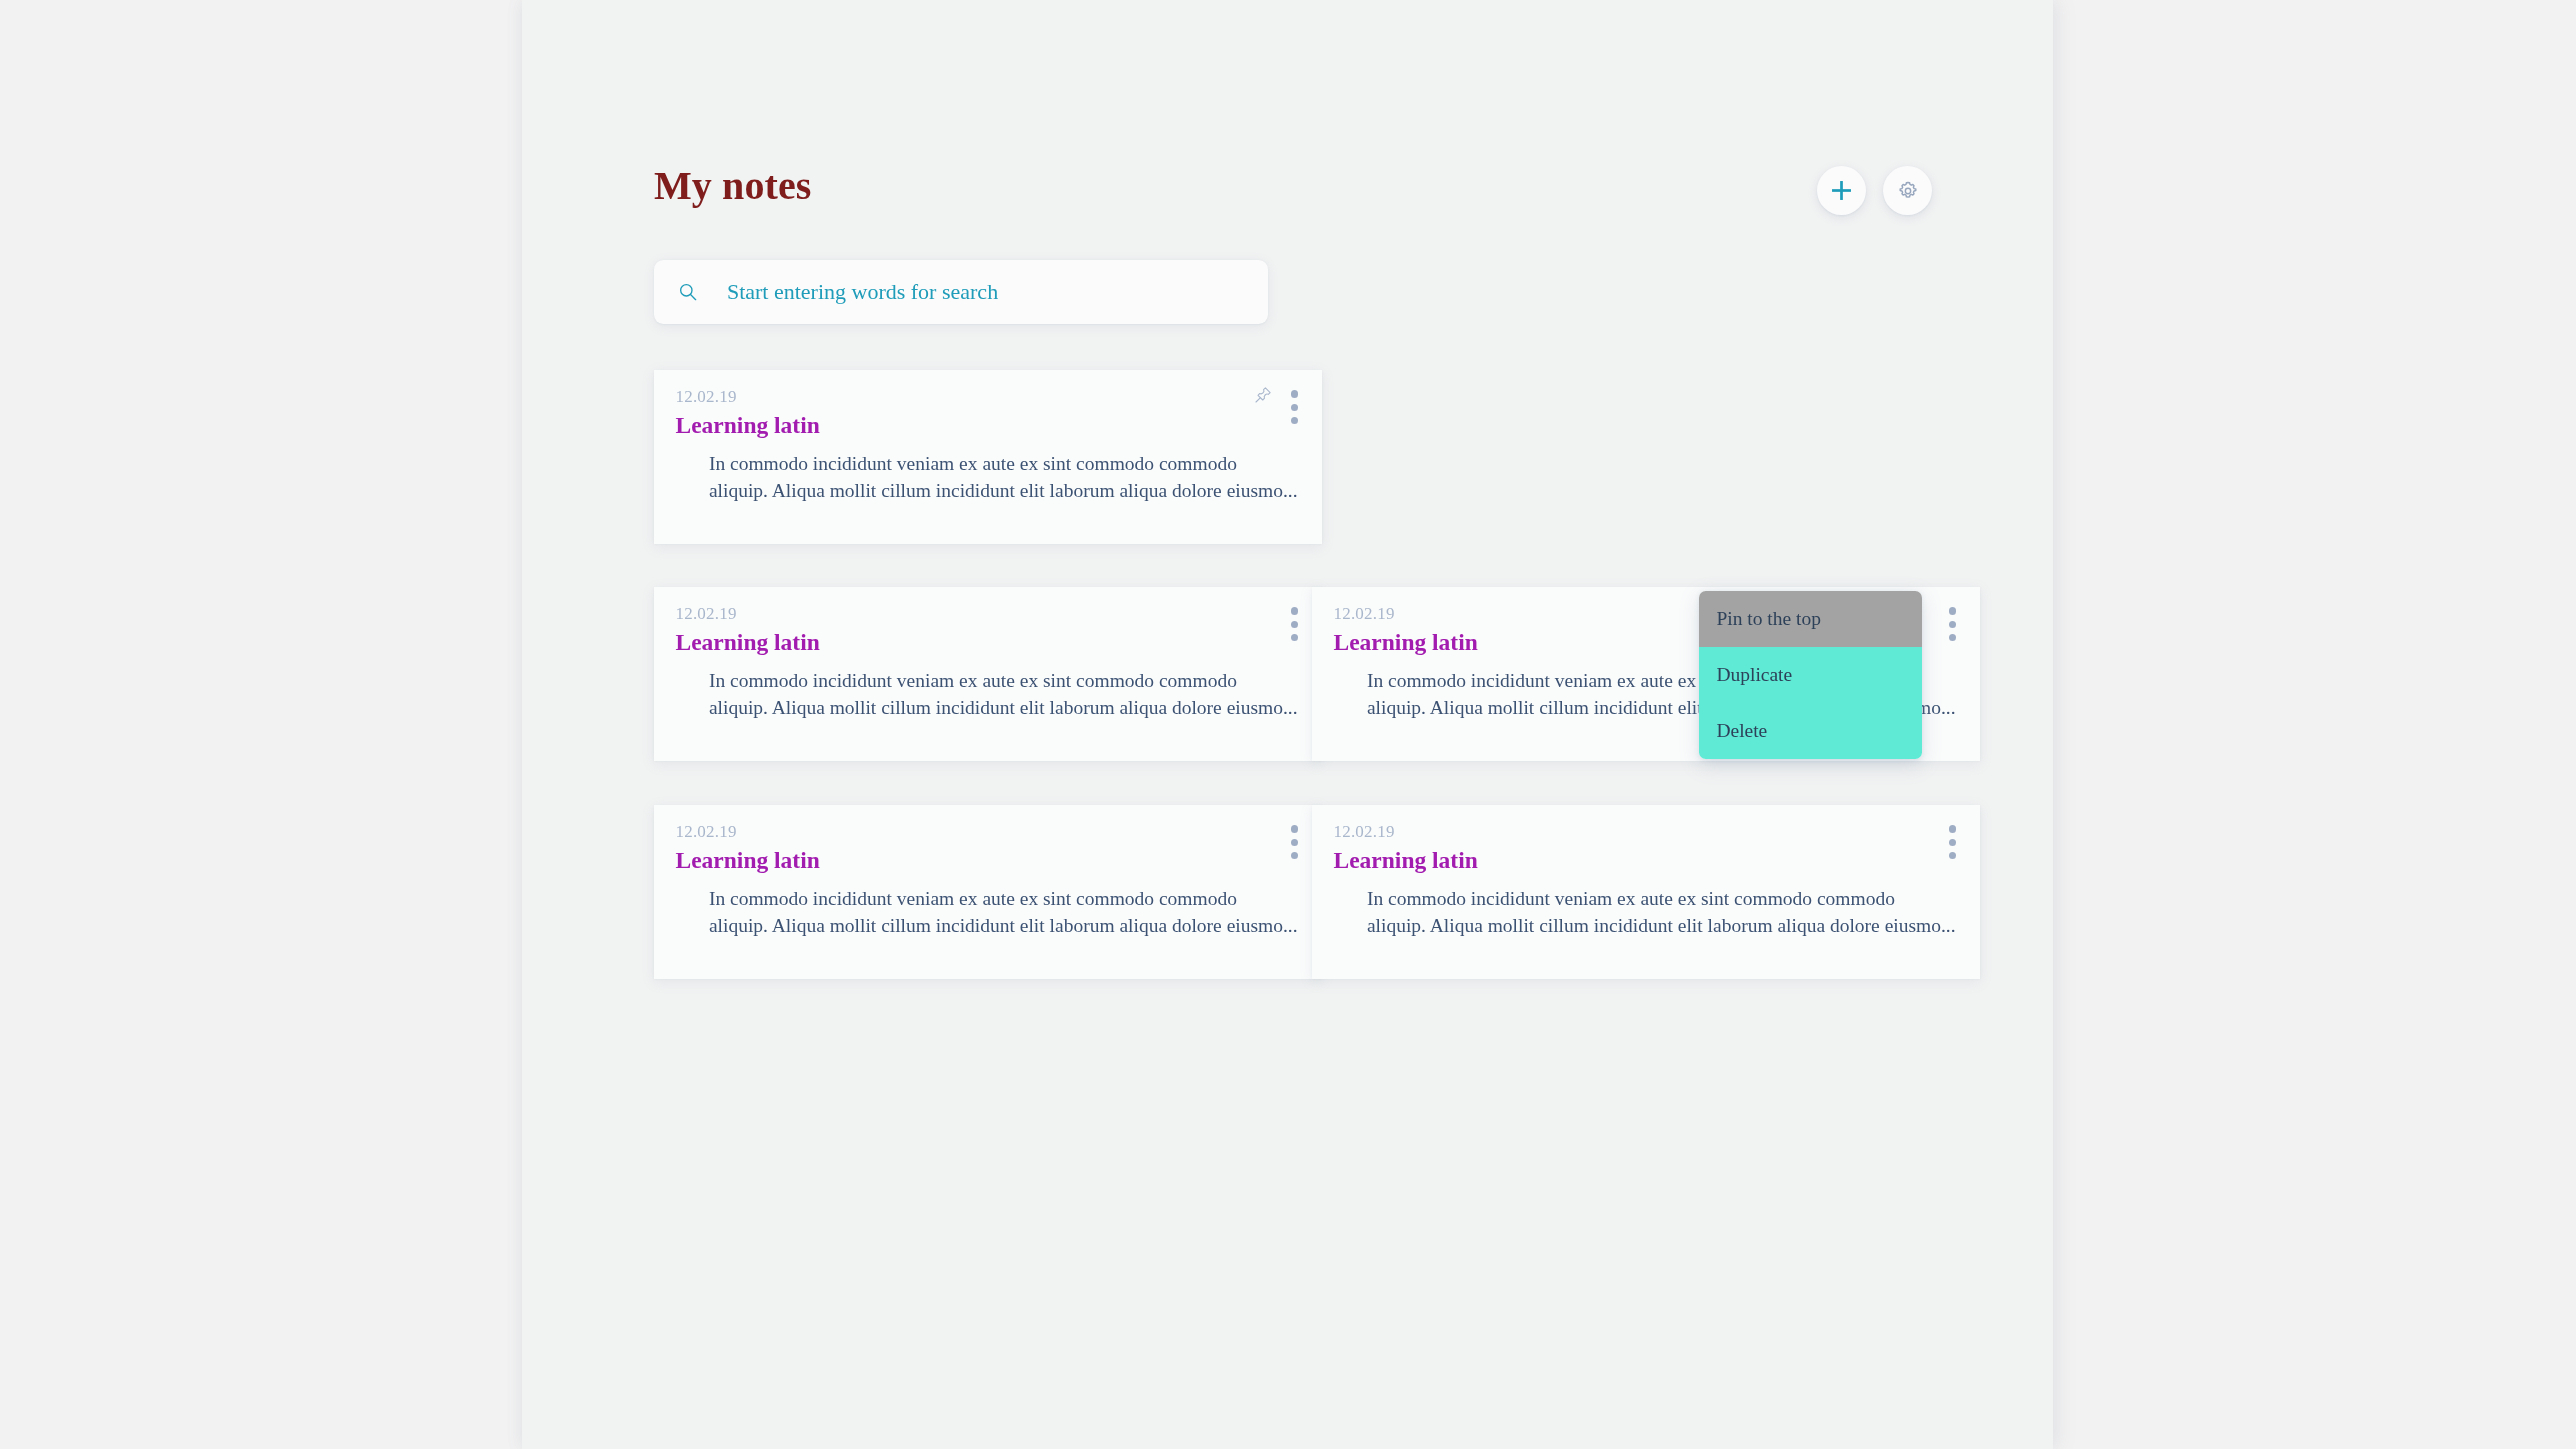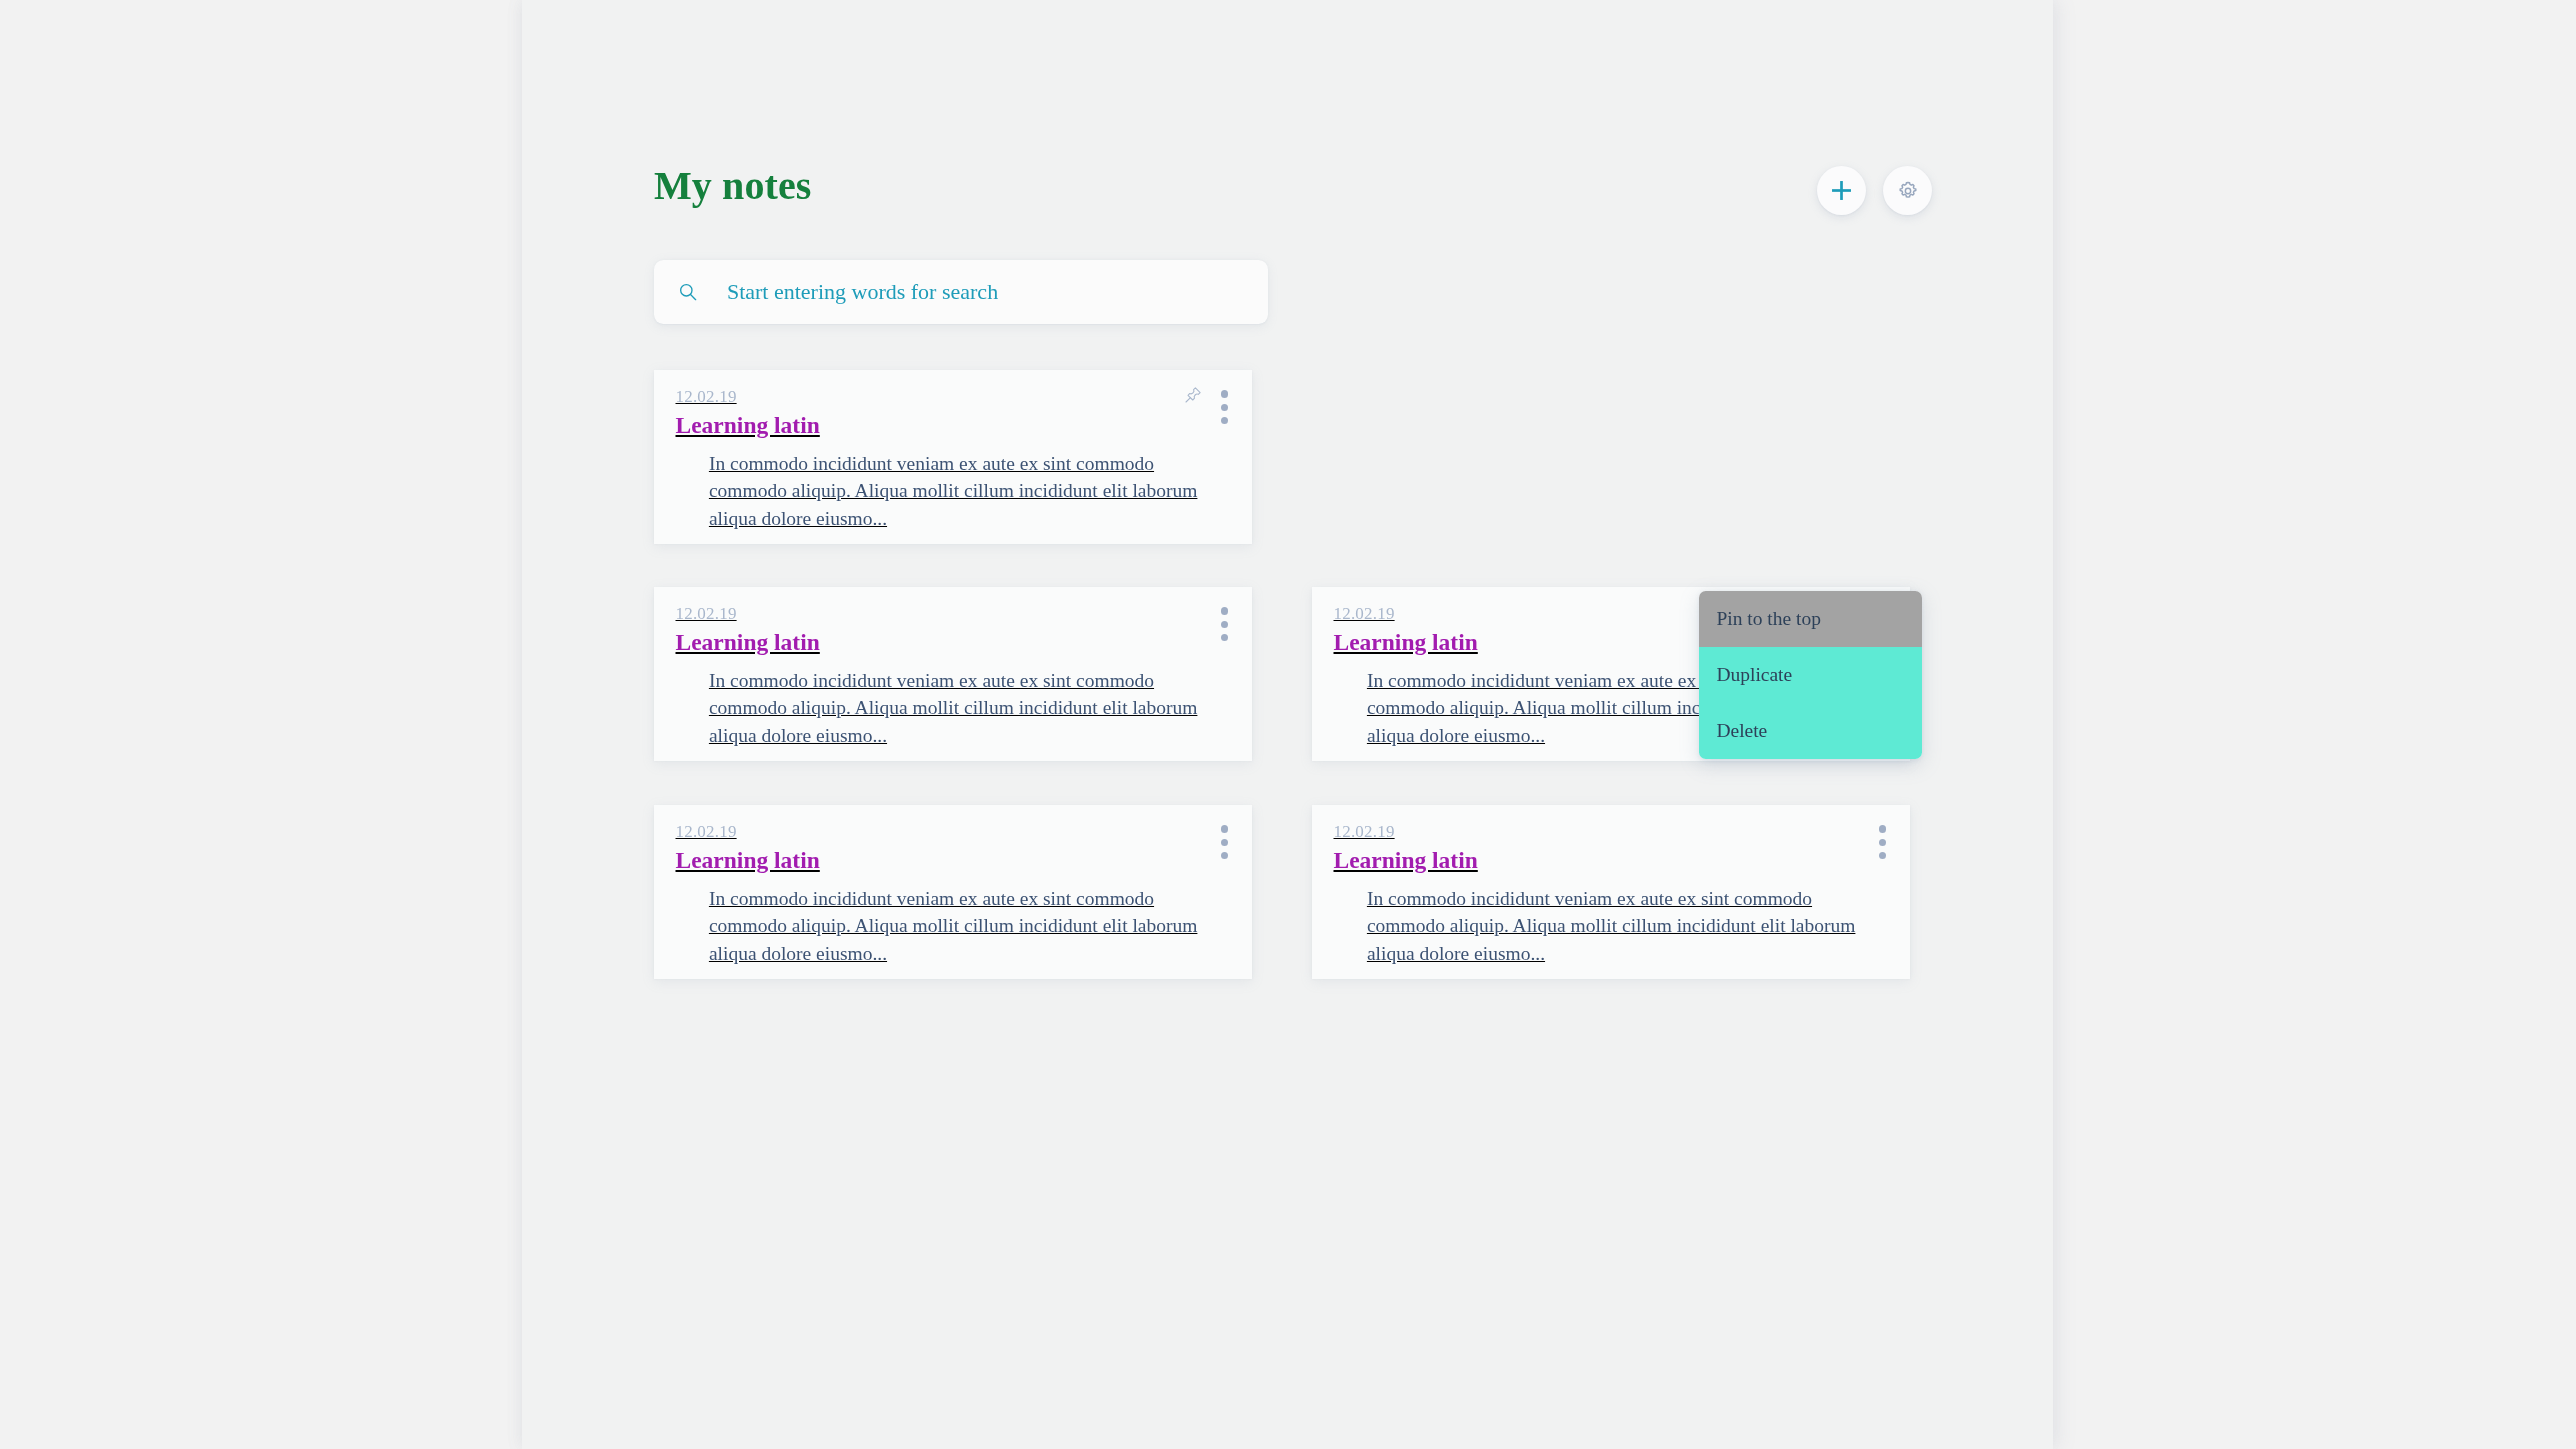--- a/index.html
+++ b/index.html
@@ -27,21 +27,21 @@
   
   .header {
     position:absolute;
     left:654px; top:173px;
     width:1278px; height:47px;
   }
   .page-title {
     position:absolute; left:0; top:-6.7px;
     font-size:40px;
     font-weight:700;
-    color:#15803d;
+    color:#7f1d1d;
     letter-spacing:0.1px;
     line-height:1;
     white-space:nowrap;
   }
   .header-actions {
     position:absolute; right:0; top:-6.7px;
     display:flex; gap:17px;
   }
   .round-btn {
     width:49px; height:49px;
@@ -73,27 +73,26 @@
     line-height:1;
     white-space:nowrap;
     margin-left:16px;
   }
 
   
   .notes-area { position:absolute; left:654px; top:370px; width:1288px; }
 
   .note-card {
     position:absolute;
-    width:598px;
+    width:668px;
     background:#fafbfb;
     border-radius:0;
     box-shadow:0 3.4px 12px rgba(140,155,180,.13), 0 0.7px 2.7px rgba(140,155,180,.10);
     padding:18px 21.5px 0 21.5px;
     cursor:pointer;
-    text-decoration:underline;
   }
   .note-card.r1c1 { left:0;    top:0;   height:174px; }
   .note-card.r2c1 { left:0;    top:217px; height:174px; }
   .note-card.r2c2 { left:658px; top:217px; height:174px; }
   .note-card.r3c1 { left:0;    top:435px; height:174px; }
   .note-card.r3c2 { left:658px; top:435px; height:174px; }
 
   .note-date {
     font-size:17px;
     color:#a9b7cc;

